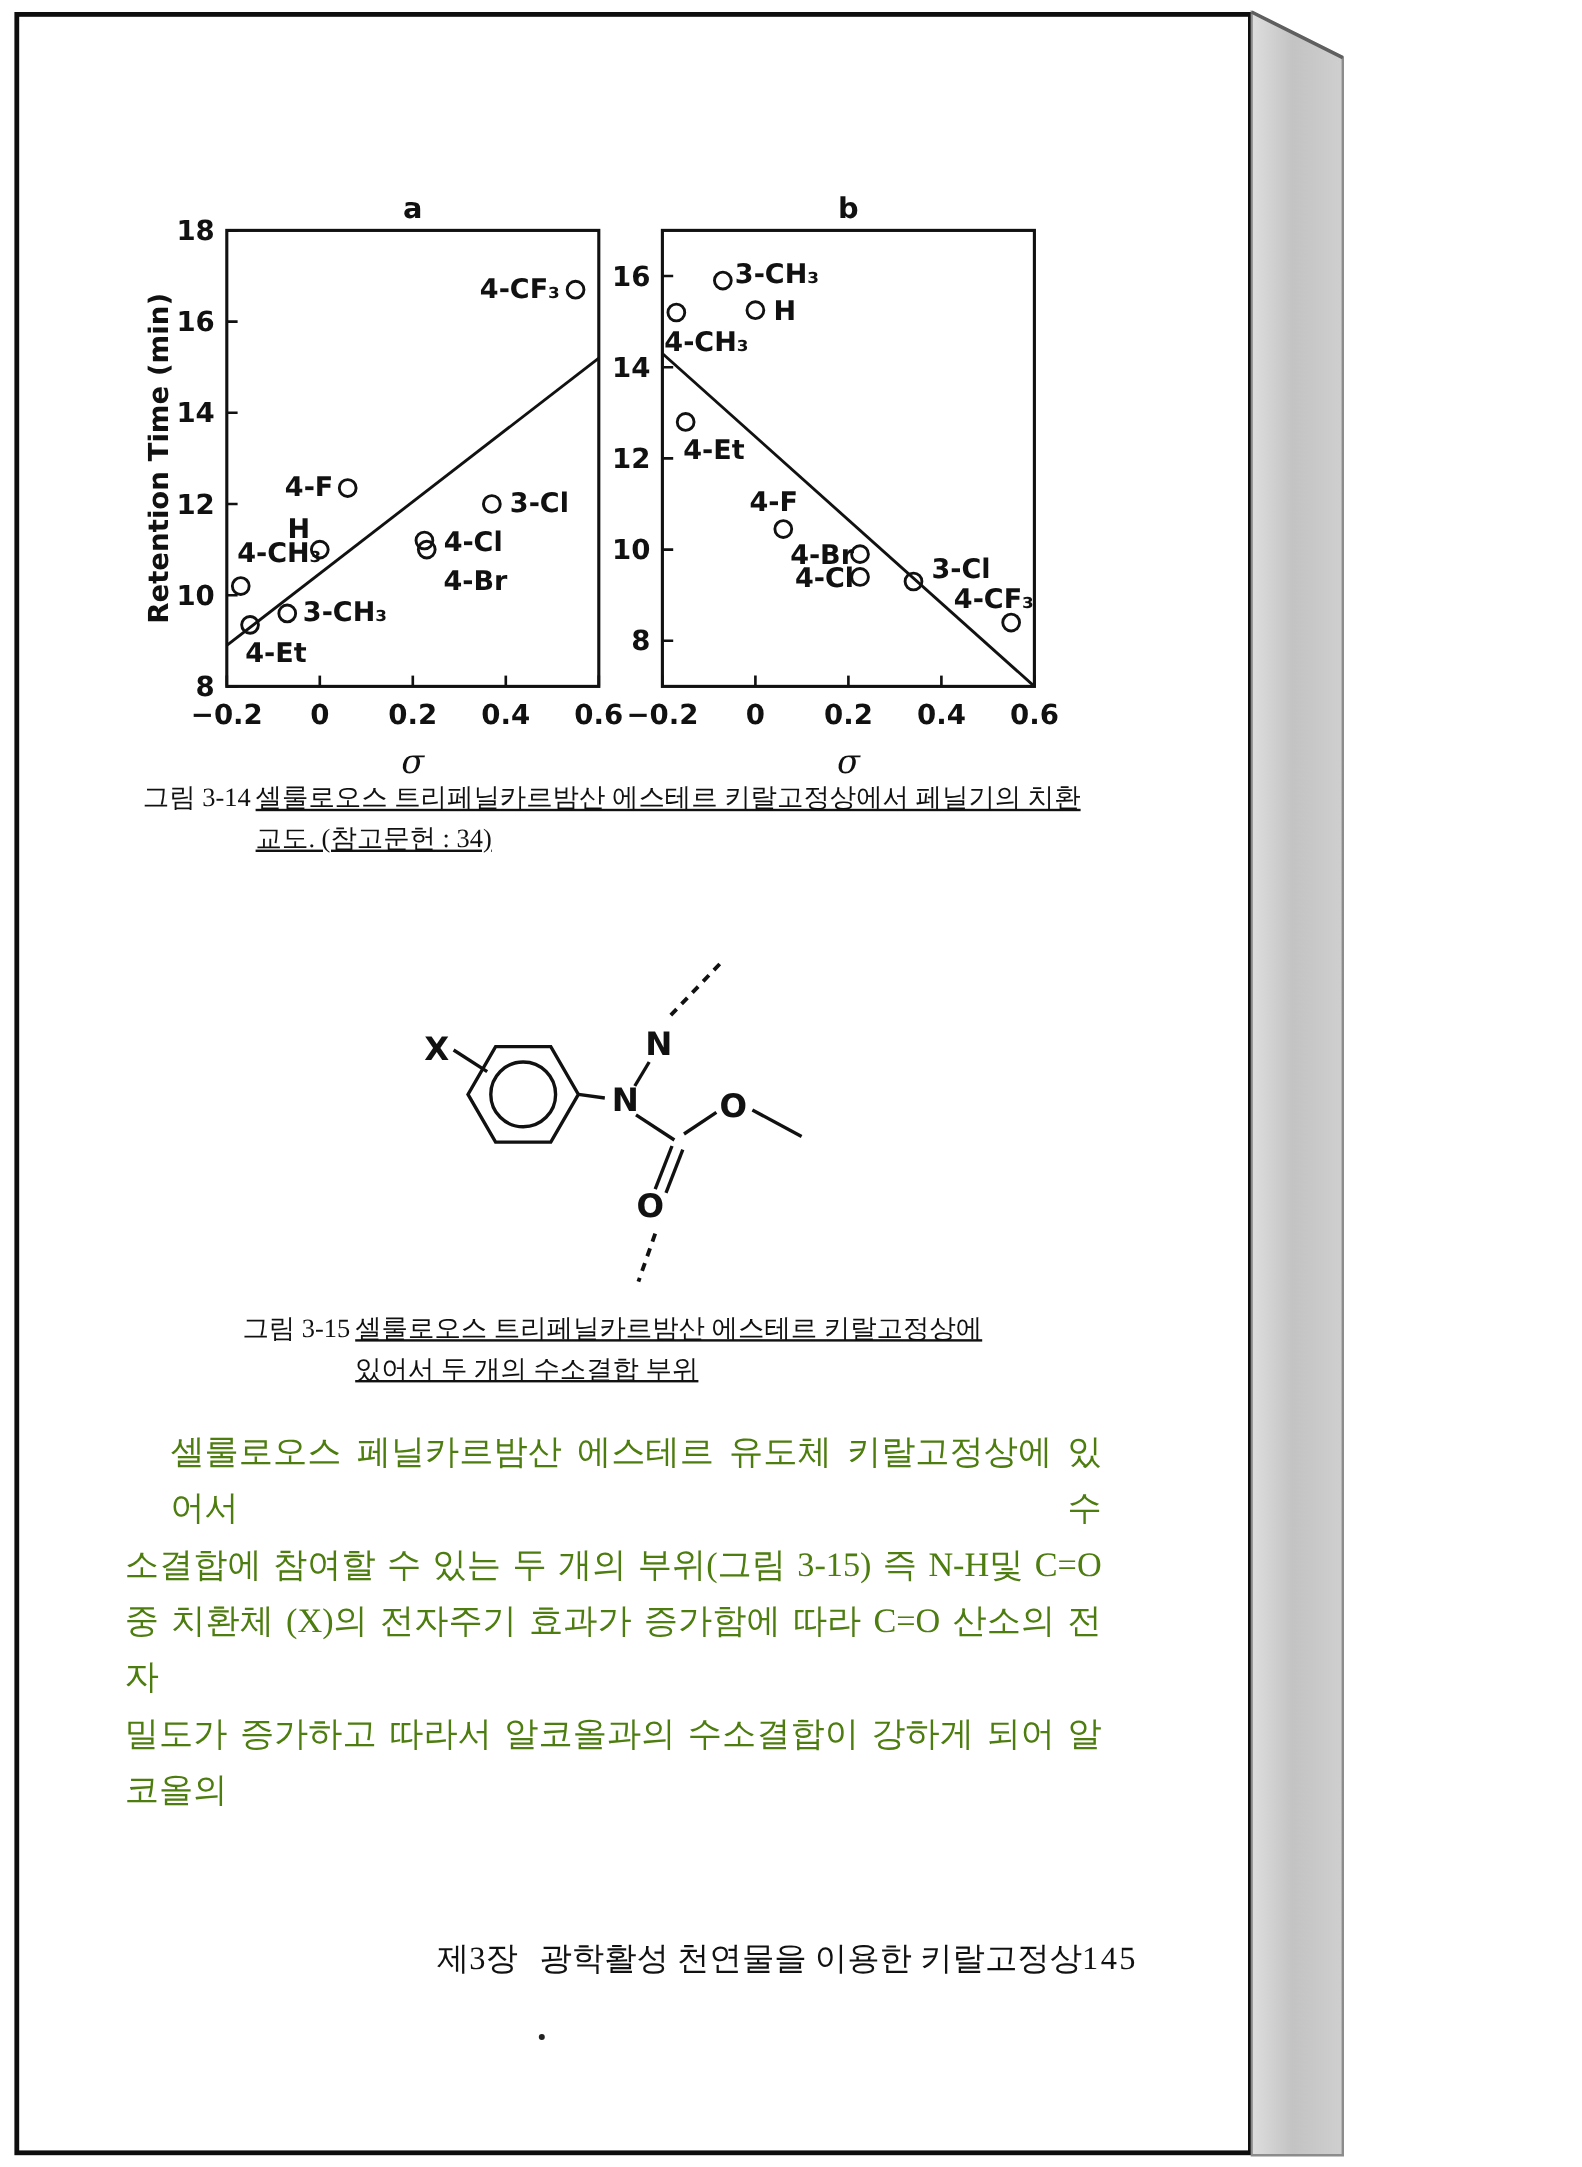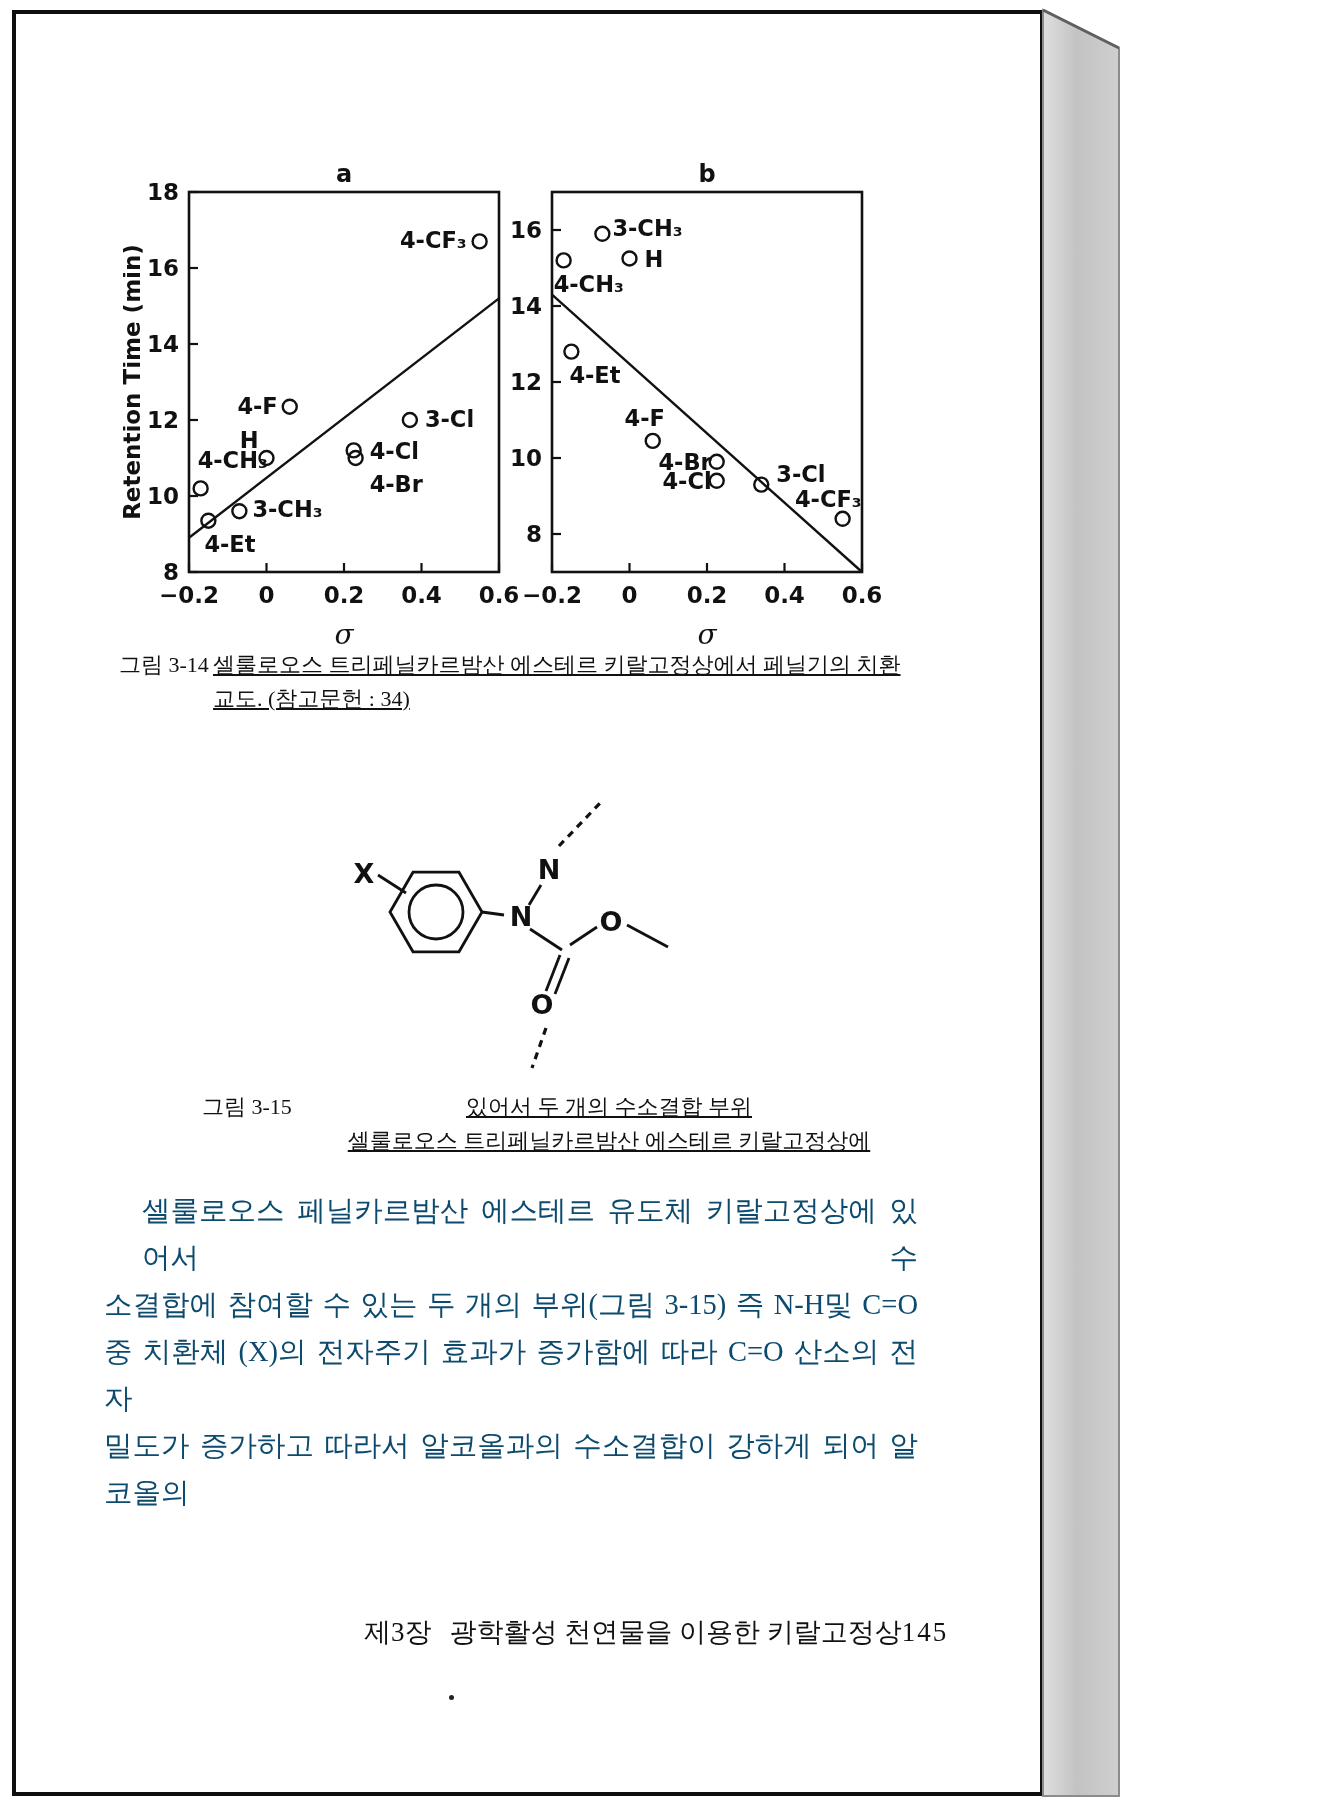--- a/index.html
+++ b/index.html
@@ -26,27 +26,27 @@
   
   .structure{position:absolute;left:322px;top:773px;}
   .bond-poly{fill:none;stroke:#111;stroke-width:2.8;}
   .bond{stroke:#111;stroke-width:2.8;}
   .dashed{stroke-dasharray:7 6;stroke-width:3.2;}
   .atom{font:600 27px "DejaVu Sans", sans-serif;fill:#111;}
 
   
   .caption{position:absolute;font-size:22px;line-height:33.5px;color:#111;}
   .cap314{left:103px;top:634px;width:816px;}
-  .cap315{left:186px;top:1076px;width:720px;text-align:center;}
+  .cap315{left:186px;top:1076px;width:720px;}
   .cap-label{position:absolute;left:0;top:0;white-space:nowrap;}
   .cap-lines{margin-left:94px;text-decoration:underline;}
 
   
   .body-text{position:absolute;left:88px;top:1173px;width:814px;
-             font-size:28.5px;line-height:47px;color:#0c4a6e;}
+             font-size:28.5px;line-height:47px;color:#4d7c0f;}
   .body-text .line{text-align:justify;text-align-last:justify;}
   .body-text .line:first-child{padding-left:38px;}
 
   
   .footer{position:absolute;left:348px;top:1600px;font-size:27px;color:#111;white-space:nowrap;}
   .footer .ft-title{margin-left:18px;}
   .footer .ft-num{letter-spacing:2px;}
 
   .stray-dot{position:absolute;left:433px;top:1681px;width:5px;height:5px;border-radius:50%;background:#222;}
 </style>
@@ -174,22 +174,22 @@
         <text x="26" y="96" text-anchor="middle" class="atom">X</text>
         <text x="183" y="139" text-anchor="middle" class="atom">N</text>
         <text x="211" y="92" text-anchor="middle" class="atom">N</text>
         <text x="204" y="227" text-anchor="middle" class="atom">O</text>
         <text x="273" y="144" text-anchor="middle" class="atom">O</text>
       </svg>
 
     <div class="caption cap315">
       <span class="cap-label">그림 3-15</span>
       <div class="cap-lines">
+          <div class="line">셀룰로오스 트리페닐카르밤산 에스테르 키랄고정상에</div>
           <div class="line">있어서 두 개의 수소결합 부위</div>
-          <div class="line">셀룰로오스 트리페닐카르밤산 에스테르 키랄고정상에</div>
         </div>
     </div>
 
     <div class="body-text">
         <div class="line">셀룰로오스 페닐카르밤산 에스테르 유도체 키랄고정상에 있어서 수</div>
         <div class="line">소결합에 참여할 수 있는 두 개의 부위(그림 3-15) 즉 N-H및 C=O</div>
         <div class="line">중 치환체 (X)의 전자주기 효과가 증가함에 따라 C=O 산소의 전자</div>
         <div class="line">밀도가 증가하고 따라서 알코올과의 수소결합이 강하게 되어 알코올의</div>
       </div>
 

